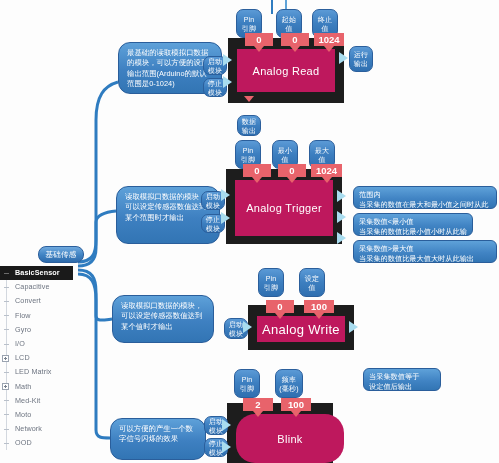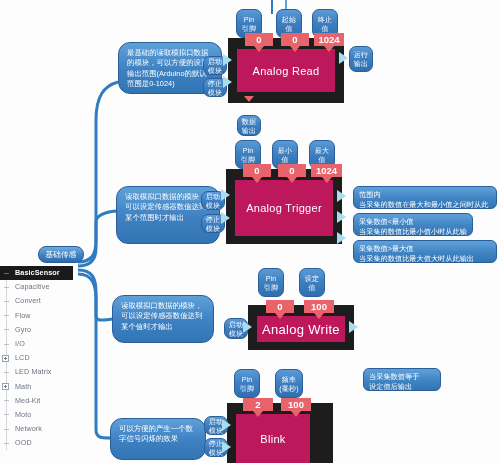--- a/index.html
+++ b/index.html
@@ -457,21 +457,21 @@
   </div>
 
   <div class="pill" style="left:204px; top:416px; width:24px; height:19px;">
     <span>启动模块</span>
   </div>
   <div class="pill" style="left:204px; top:438px; width:24px; height:19px;">
     <span>停止模块</span>
   </div>
 
   <div class="block" style="left:227px; top:403px; width:106px; height:60px;">
-    <div class="body" style="left:9px; top:11px; width:74px; height:49px;">
+    <div class="body" style="left:9px; top:11px; width:108px; height:49px;border-radius:19px;">
       <span>Blink</span>
     </div>
   </div>
 
   <div class="chip" style="left:243px; top:398px; width:30px;">
     <span>2</span>
     <span class="nub"></span>
   </div>
   <div class="chip" style="left:281px; top:398px; width:30px;">
     <span>100</span>

